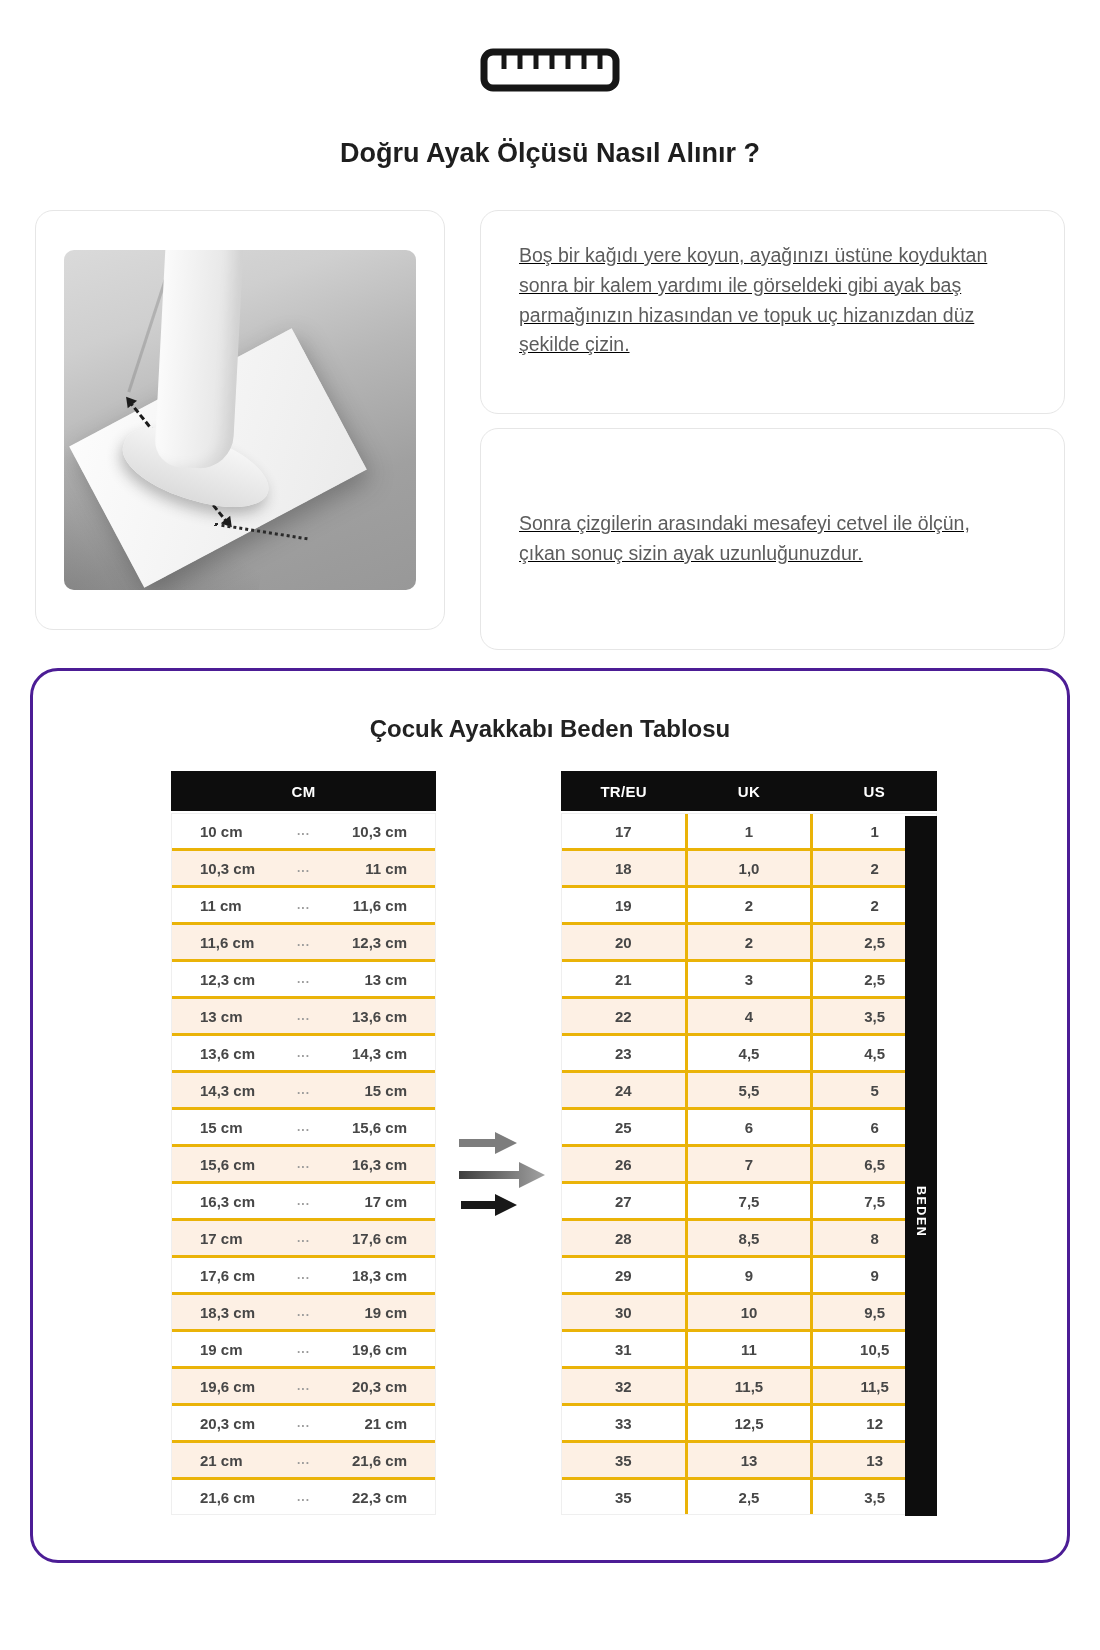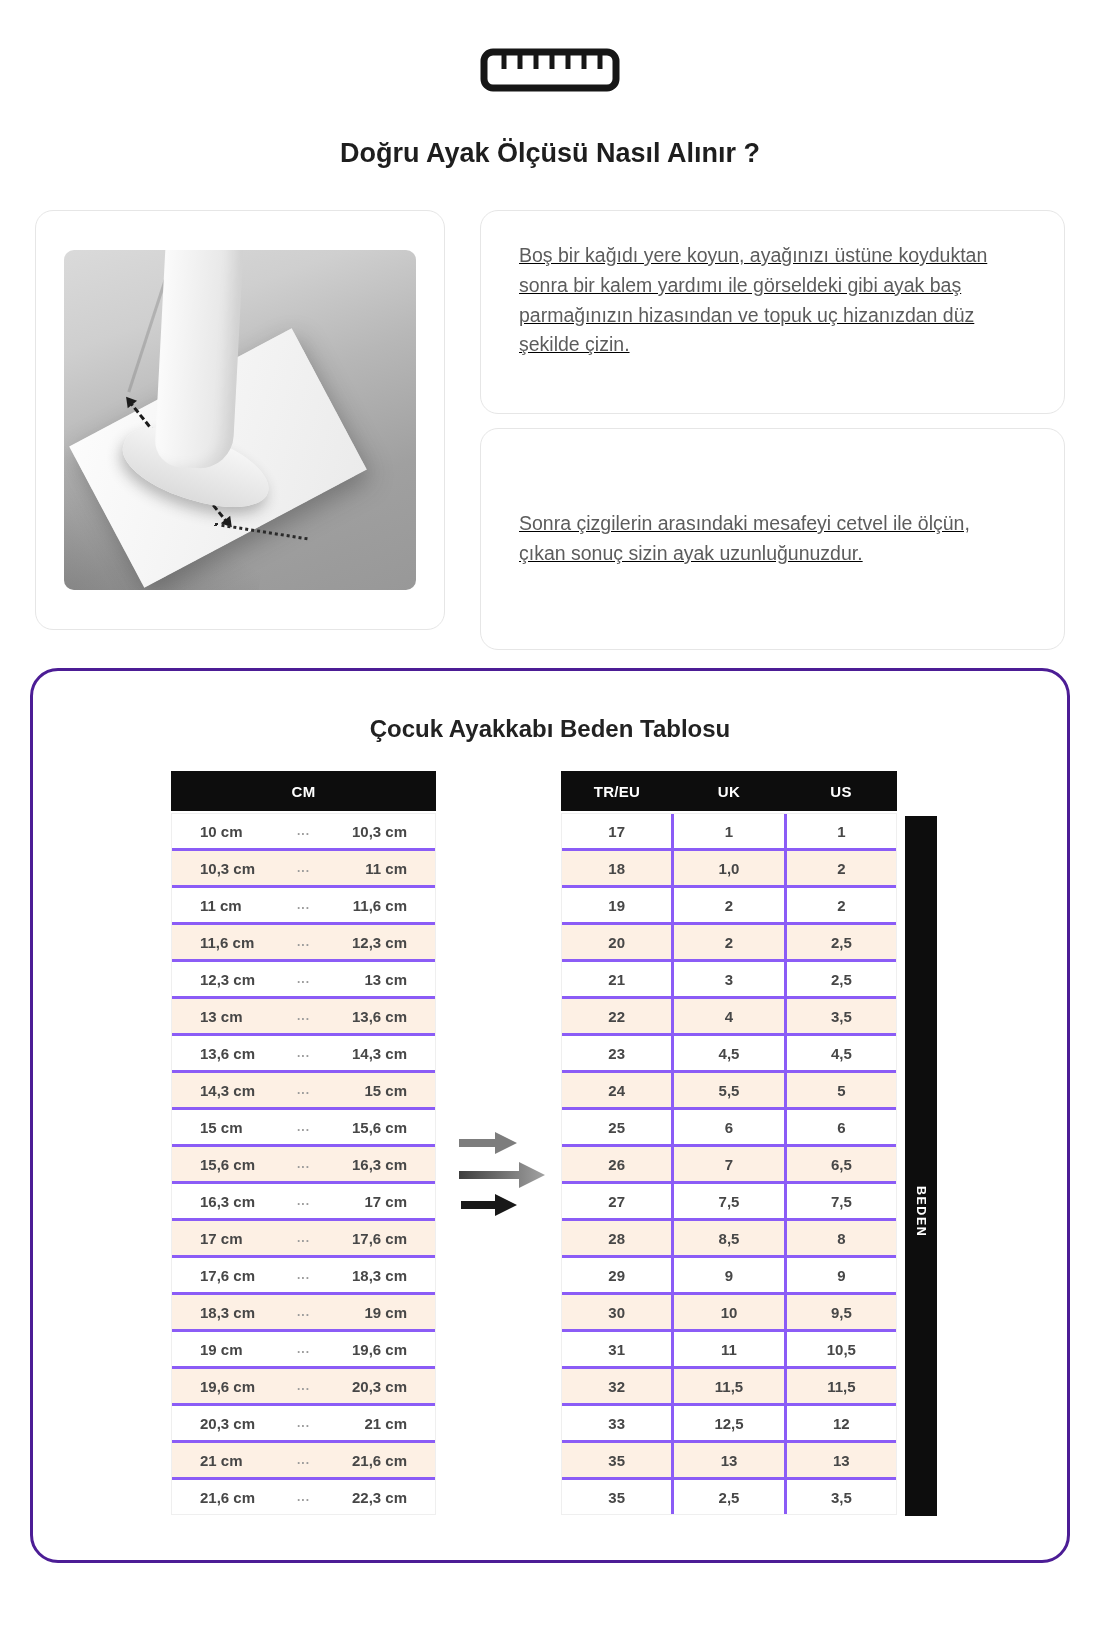--- a/index.html
+++ b/index.html
@@ -44,30 +44,30 @@
 
   
   .chart-card { position:absolute; top:668px; left:30px; width:1040px; height:895px;
                 border:3px solid #4c1d95; border-radius:28px; background:#fff; }
   .chart-title { position:absolute; top:44px; left:0; width:100%; text-align:center;
                  font-size:24px; font-weight:700; color:#222; }
 
   .tbl-header { height:40px; background:#0d0d0d; color:#fff; font-weight:700; font-size:15px; letter-spacing:.3px; }
   .cm-table { position:absolute; left:138px; top:100px; width:265px; }
   .cm-table .tbl-header { display:flex; align-items:center; justify-content:center; }
-  .tbl-body { margin-top:2px; border:1px solid #efefef; background:#8b5cf6; }
+  .tbl-body { margin-top:2px; border:1px solid #efefef; background:#eab308; }
   .cm-row { display:flex; align-items:center; height:34px; margin-bottom:3px; background:#fff;
             font-size:15px; font-weight:600; color:#474747; }
   .cm-row:last-child { margin-bottom:0; }
   .cm-row.stripe { background:#fdf0e4; }
   .cm-row .cl { flex:1; padding-left:28px; text-align:left; }
   .cm-row .cm { width:32px; text-align:center; color:#9a9a9a; font-size:12px; letter-spacing:1px; }
   .cm-row .cr { flex:1; text-align:right; padding-right:28px; }
 
-  .size-table { position:absolute; left:528px; top:100px; width:336px; }
+  .size-table { position:absolute; left:528px; top:100px; width:376px; }
   .size-table .tbl-header { display:grid; grid-template-columns:1fr 1fr 1fr; align-items:center; text-align:center; }
   .size-row { display:grid; grid-template-columns:1fr 1fr 1fr; column-gap:3px; height:34px; margin-bottom:3px; }
   .size-row:last-child { margin-bottom:0; }
   .size-row span { display:flex; align-items:center; justify-content:center; background:#fff;
                    font-size:15px; font-weight:600; color:#474747; }
   .size-row.stripe span { background:#fdf0e4; }
 
   .arrows { position:absolute; left:426px; top:458px; width:92px; height:90px; }
 
   .beden-bar { position:absolute; left:872px; top:145px; width:32px; height:700px; background:#0d0d0d;

